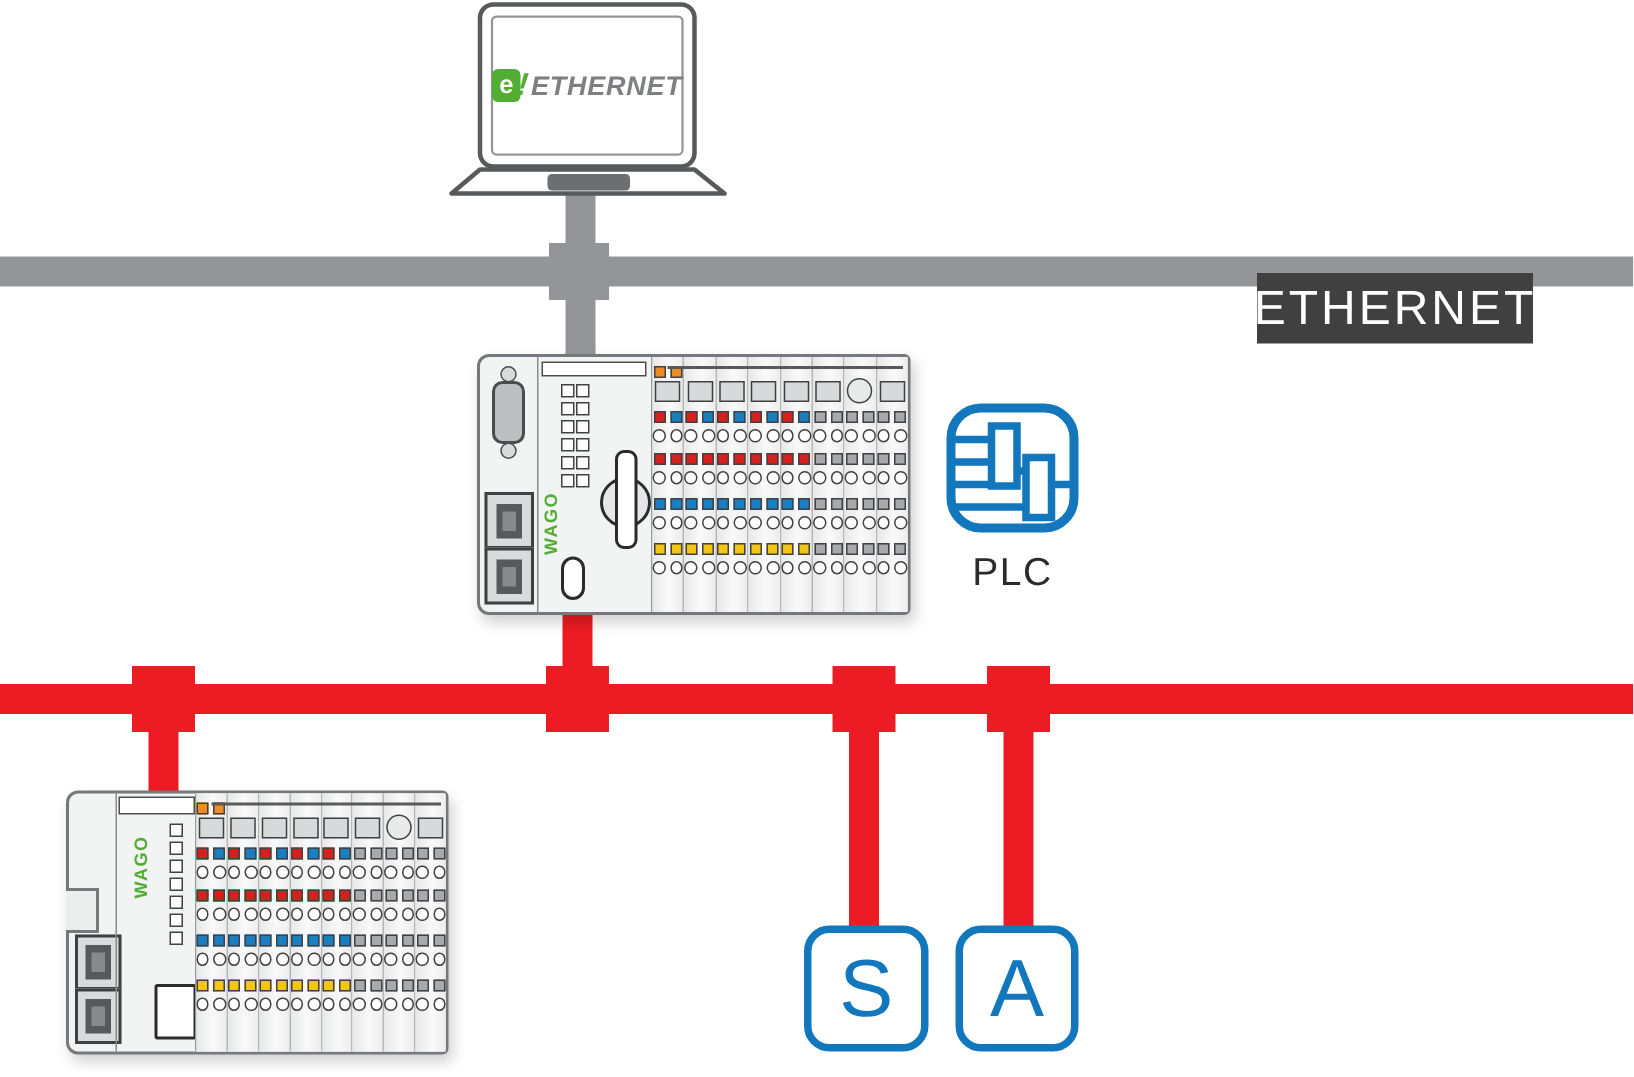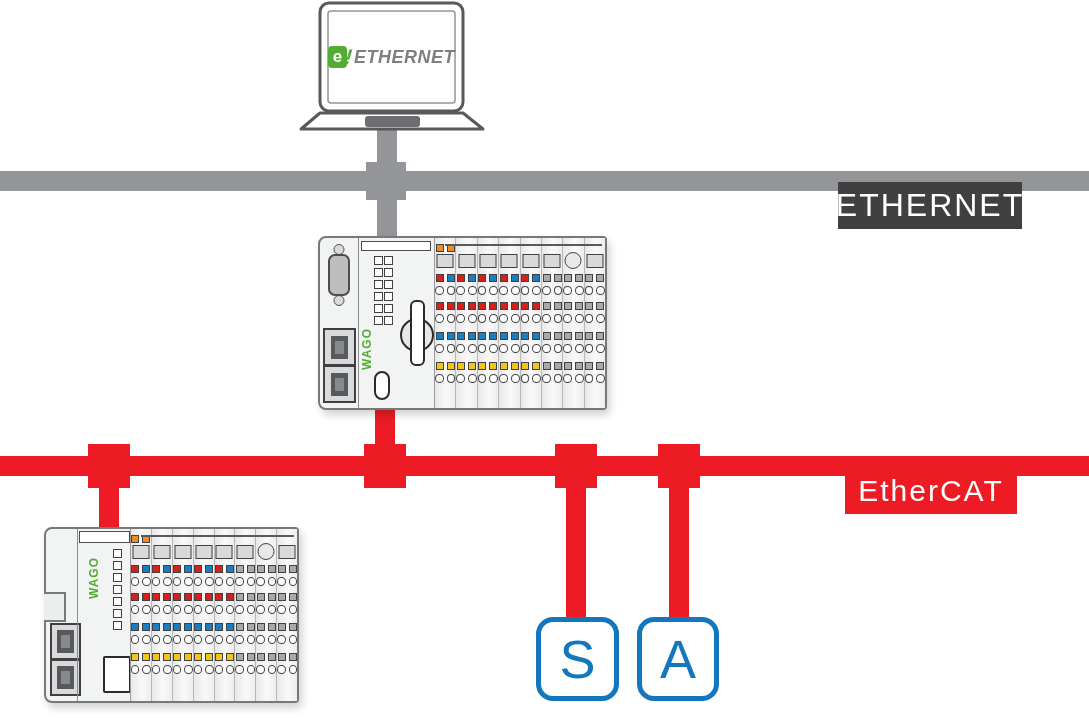--- a/index.html
+++ b/index.html
@@ -86,21 +86,20 @@
   <div class="vline red" style="left:375px;top:400px;height:60px;"></div>
   <div class="vline red" style="left:99px;top:474px;height:56px;"></div>
   <div class="vline red" style="left:566px;top:474px;height:147px;"></div>
   <div class="vline red" style="left:669px;top:474px;height:147px;"></div>
 
   <div class="bus" id="ethernet-bus"></div>
   <div class="bus-label" id="ethernet-label">ETHERNET</div>
   <div class="junction gray" style="left:366px;top:162px;width:40px;height:38px;"></div>
 
   <div class="bus" id="ethercat-bus"></div>
-  <div class="bus-label" id="ethercat-label">EtherCAT</div>
   <div class="junction red" style="left:88px;top:444px;width:42px;height:44px;"></div>
   <div class="junction red" style="left:364px;top:444px;width:42px;height:44px;"></div>
   <div class="junction red" style="left:555px;top:444px;width:42px;height:44px;"></div>
   <div class="junction red" style="left:658px;top:444px;width:42px;height:44px;"></div>
 
   <div id="laptop">
     <svg width="195" height="152" viewBox="0 0 195 152">
       <rect x="25" y="3" width="143" height="108" rx="9" fill="#ffffff" stroke="#58595b" stroke-width="3"></rect>
       <rect x="33" y="11" width="127" height="92" rx="3" fill="#ffffff" stroke="#939598" stroke-width="1.5"></rect>
       <path d="M25 113 L168 113 L188 129 L6 129 Z" fill="#ffffff" stroke="#58595b" stroke-width="3" stroke-linejoin="round"></path>
@@ -741,20 +740,36 @@
             <span class="led-sq" style="background: rgb(167, 169, 172);"></span>
           </div>
           <div class="pair" style="top: 136px;">
             <span class="led-circle"></span>
             <span class="led-circle"></span>
           </div>
         </div>
       </div>
   </div>
 
+  <div id="plc-block">
+    <svg width="90" height="88" viewBox="0 0 90 88">
+      <g fill="none" stroke="#1277bd" stroke-width="6">
+        <rect x="4" y="4" width="82" height="80" rx="20"></rect>
+        <line x1="4" y1="25" x2="31" y2="25" stroke-width="5"></line>
+        <line x1="4" y1="40" x2="31" y2="40" stroke-width="5"></line>
+        <line x1="4" y1="55" x2="31" y2="55" stroke-width="5"></line>
+        <rect x="31" y="16" width="17" height="40" stroke-width="5"></rect>
+        <line x1="48" y1="46" x2="54" y2="46" stroke-width="5"></line>
+        <rect x="54" y="37" width="17" height="40" stroke-width="5"></rect>
+        <line x1="71" y1="55" x2="86" y2="55" stroke-width="5"></line>
+        <line x1="4" y1="70" x2="54" y2="70" stroke-width="5"></line>
+      </g>
+    </svg>
+    <div id="plc-caption">PLC</div>
+  </div>
 
   <div class="node-box" style="left:536px;top:617px;">
     <span>S</span>
   </div>
   <div class="node-box" style="left:637px;top:617px;width:82px;">
     <span>A</span>
   </div>
 
 </div>
 

